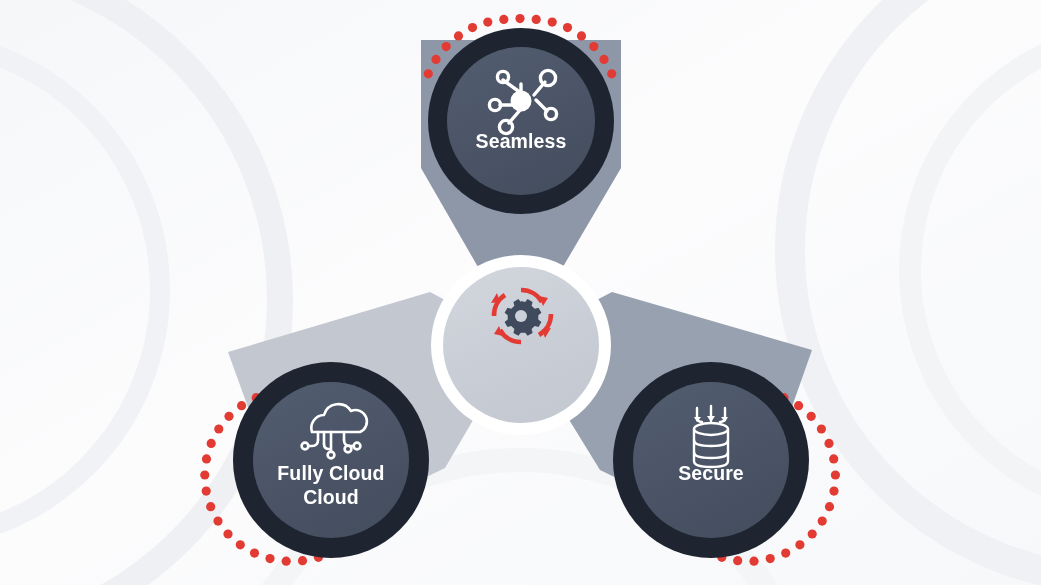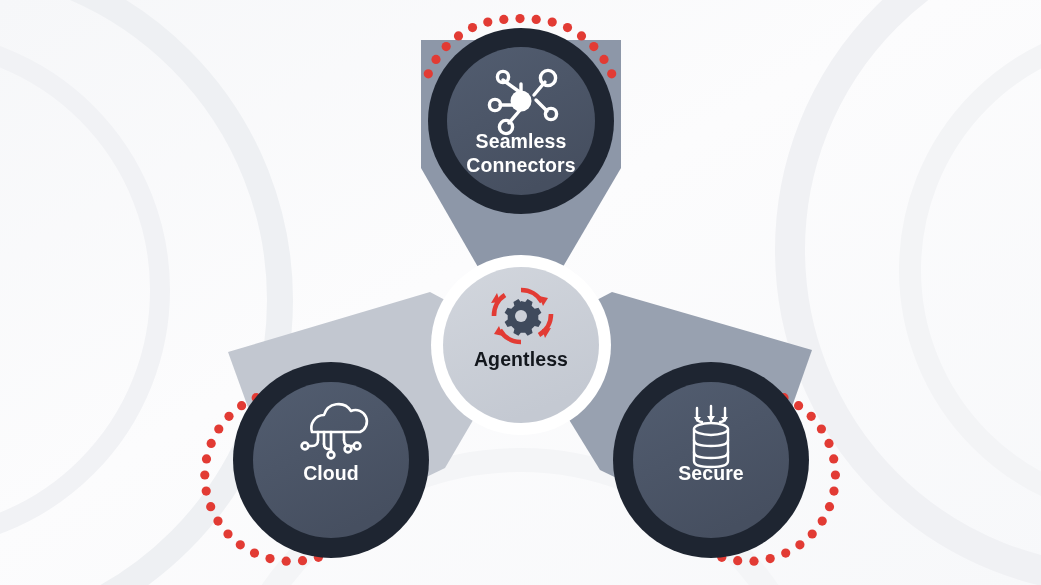--- a/index.html
+++ b/index.html
@@ -228,28 +228,27 @@
                    l -4.4 0 l -2.4 3.1 l -5.0 -2.9 l 1.0 -3.8 l -3.1 -3.1 l -3.8 1.0 l -2.9 -5.0 l 3.1 -2.4
                    l 0 -4.4 l -3.1 -2.4 l 2.9 -5.0 l 3.8 1.0 l 3.1 -3.1 l -1.0 -3.8 l 5.0 -2.9 l 2.4 3.1 z"></path>
         </g>
         <circle cx="521" cy="316" r="6" fill="#ccd0d8"></circle>
       </g>
     </g>
   </svg>
 
   <div class="node-label outer-label" style="left:421px; top:130px;">
     <span>Seamless</span>
-    <span>Connectors</span>
   </div>
 
   <div class="node-label outer-label" style="left:231px; top:462px;">
+    <span>Fully Cloud</span>
     <span>Cloud</span>
   </div>
 
   <div class="node-label outer-label" style="left:611px; top:462px;">
     <span>Secure</span>
   </div>
 
   <div class="node-label center-label" style="left:421px; top:348px;">
-    <span>Agentless</span>
   </div>
 
 </div>
 
 </body></html>

